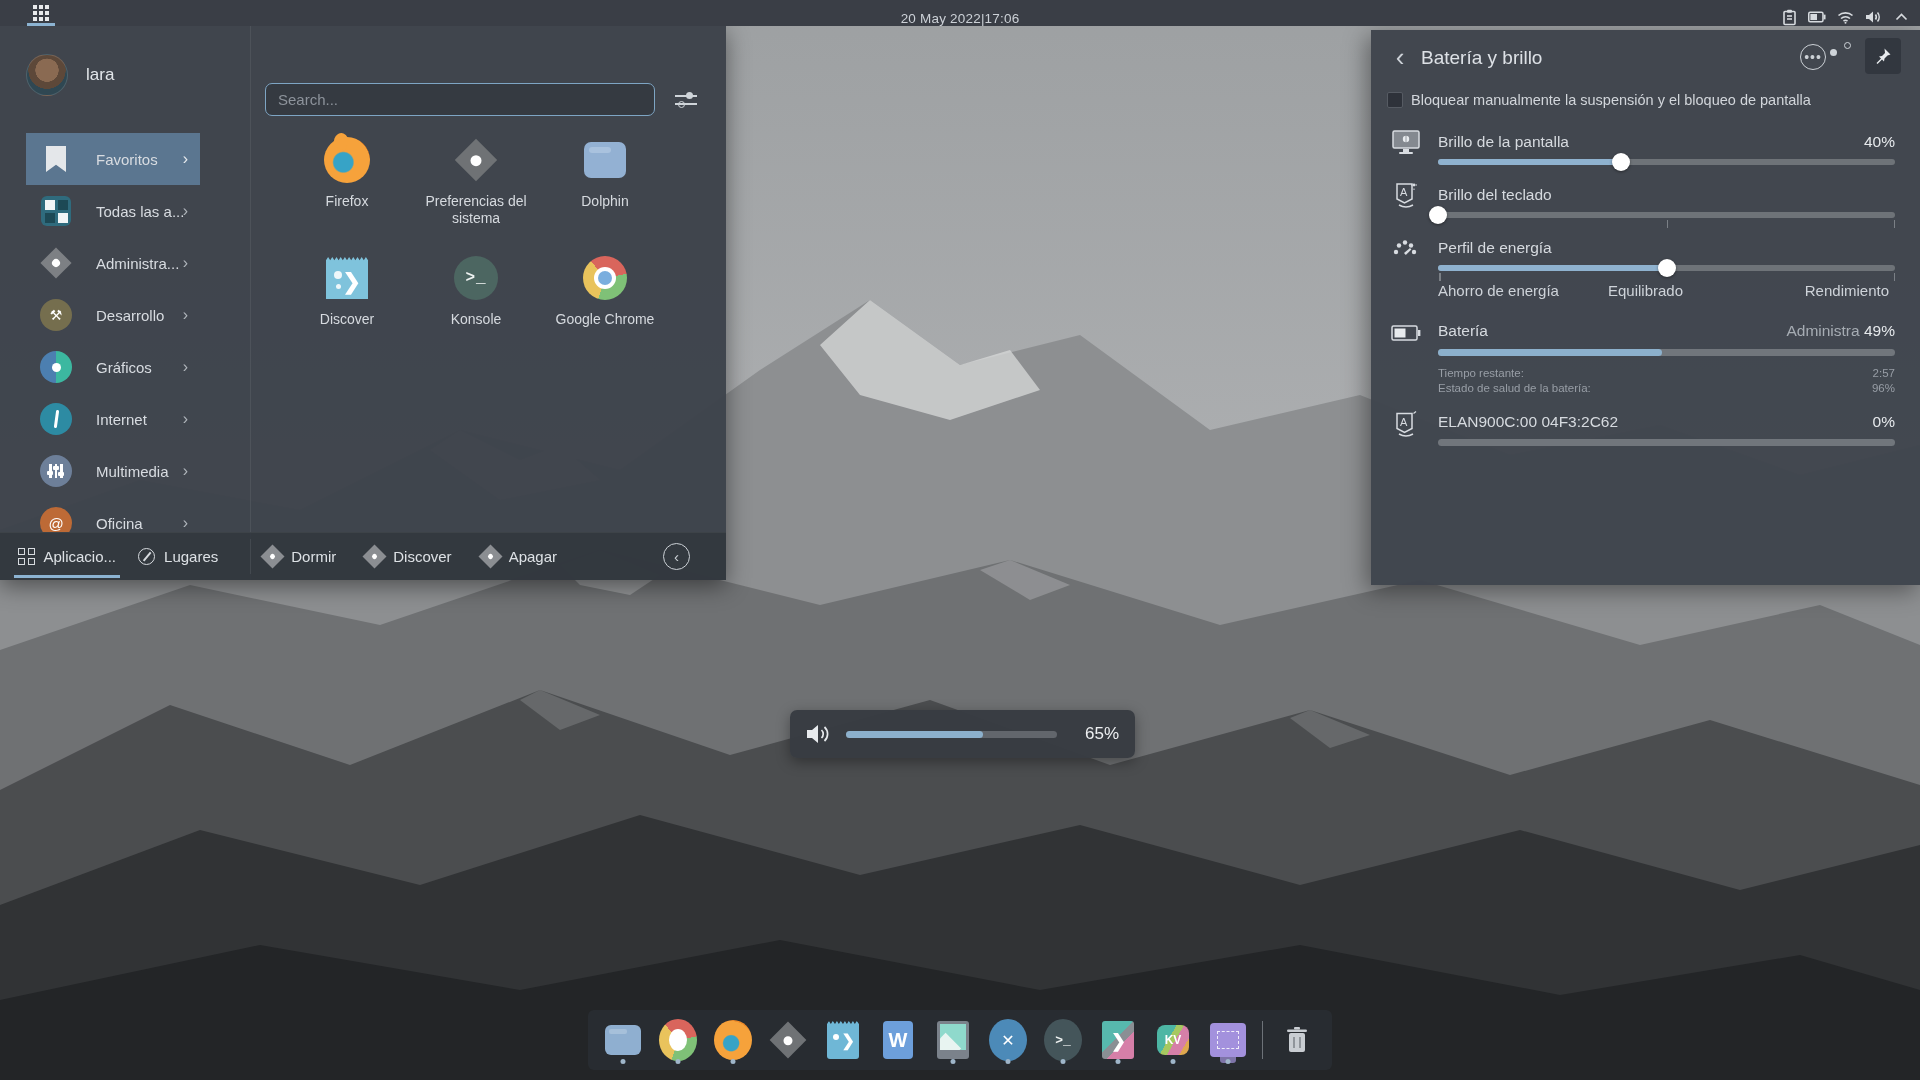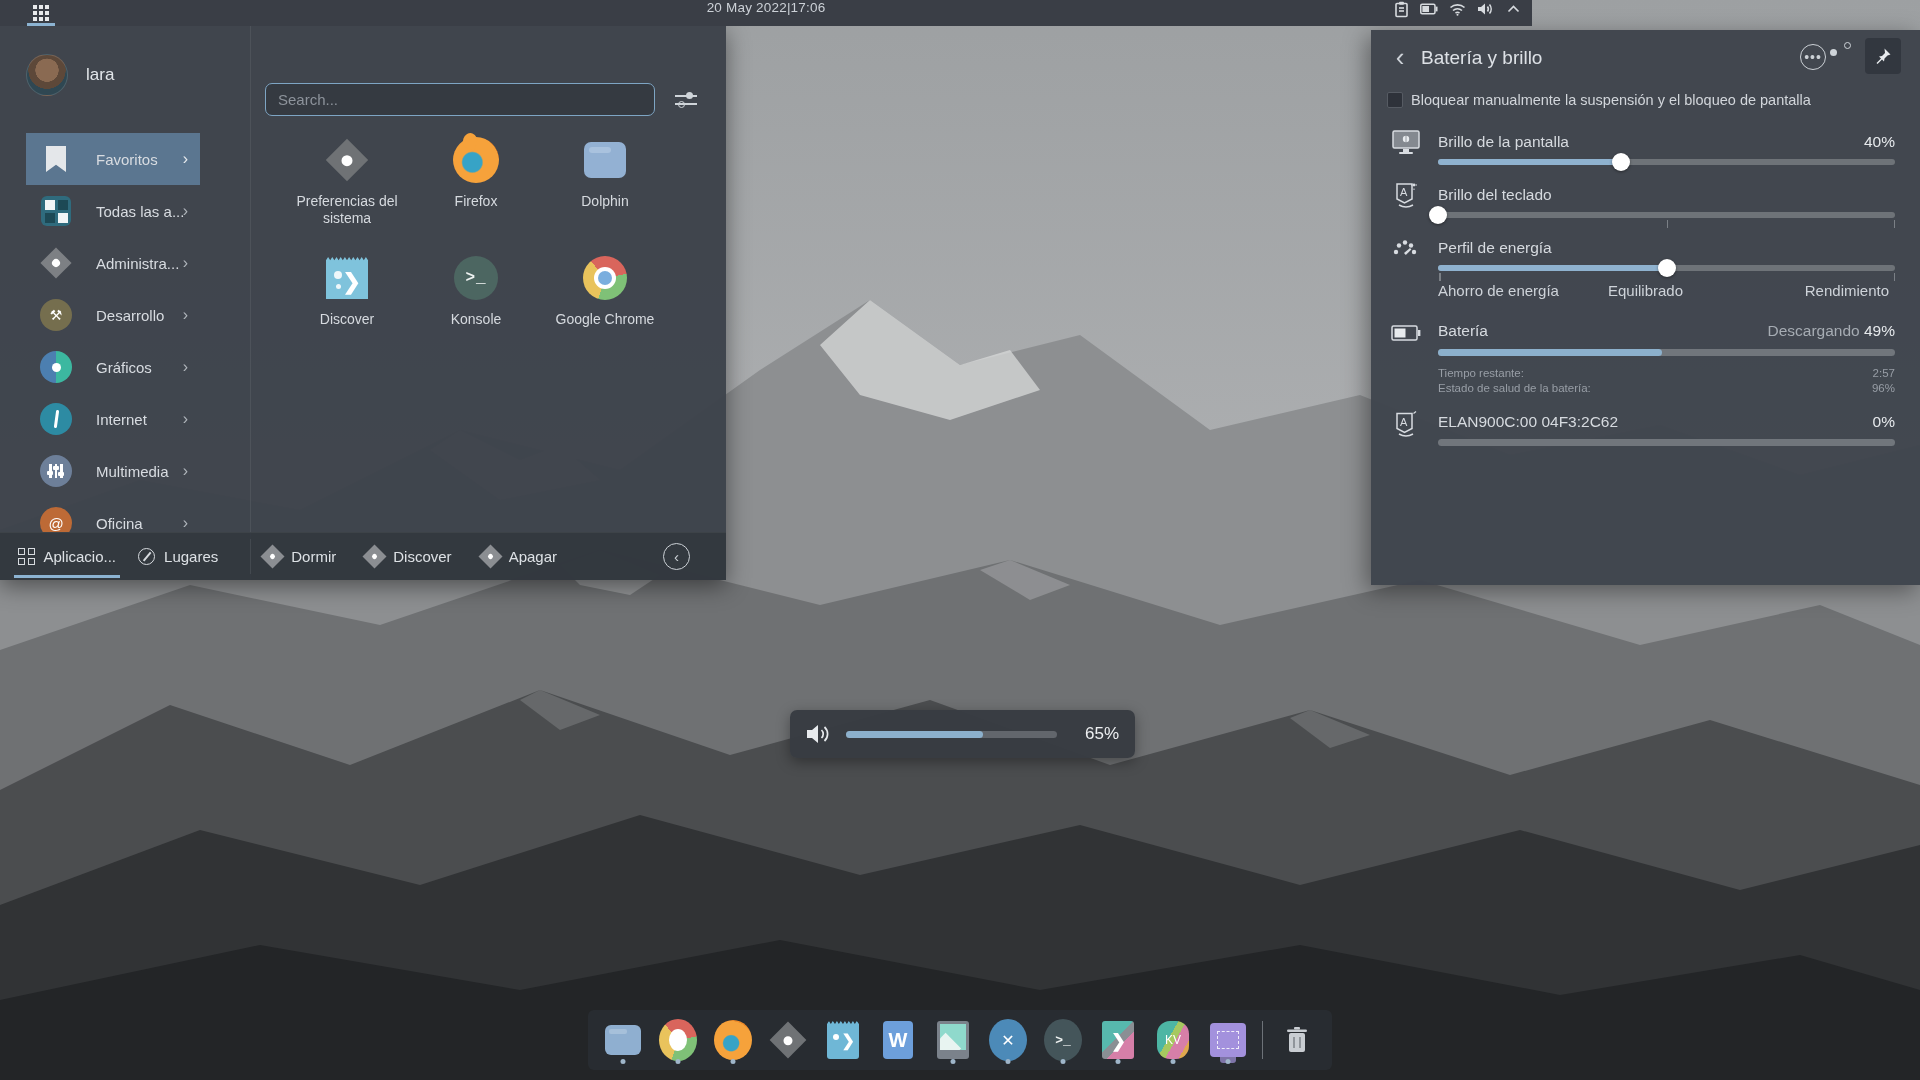--- a/index.html
+++ b/index.html
@@ -5,22 +5,22 @@
   * { margin:0; padding:0; box-sizing:border-box; }
   html,body { width:1920px; height:1080px; overflow:hidden; background:#2a2c2e;
     font-family:"Liberation Sans", sans-serif; }
   #screen { position:relative; width:1920px; height:1080px; overflow:hidden; }
 
   
   #wallpaper { position:absolute; inset:0; }
   #wallpaper svg { display:block; width:100%; height:100%; }
 
   
-  #topbar { position:absolute; left:0; top:0; width:1532px; height:26px;
-    background:rgba(56,60,68,.98); display:flex; align-items:flex-start; z-index:40;padding-left:24px; }
+  #topbar { position:absolute; left:0; top:0; width:1920px; height:26px;
+    background:rgba(56,60,68,.98); display:flex; align-items:flex-end; z-index:40;padding-left:24px; }
   #launcher-btn { position:relative; width:34px; height:26px; display:flex;
     align-items:center; justify-content:center; cursor:pointer; }
   .grid9 { display:grid; grid-template-columns:repeat(3,4px); grid-template-rows:repeat(3,4px); gap:2px; }
   .grid9 i { background:#e8eaec; }
   #launcher-btn .active-line { position:absolute; left:3px; right:3px; bottom:0; height:3px; background:#8cb3d2; }
   #clock { position:absolute; left:0; right:0; text-align:center; color:#ccd1d7; font-size:13.5px; letter-spacing:.2px; }
   #tray { margin-left:auto; display:flex; align-items:center; gap:10px; padding-right:10px; z-index:2; }
   #tray .ticon { width:18px; height:18px; display:flex; align-items:center; justify-content:center; cursor:pointer; }
   #tray svg { stroke:#d7dbdf; fill:none; stroke-width:1.6; }
 
@@ -217,21 +217,21 @@
   .d-gwen i:before { content:""; position:absolute; bottom:-6px; left:-4px; width:22px; height:18px;
     background:#e8f4f1; transform:rotate(45deg); }
   .d-vscode { width:38px; height:42px; border-radius:50%; background:#4c8ab8; color:#fff;
     display:flex; align-items:center; justify-content:center; }
   .d-konsole { width:38px; height:42px; border-radius:50%; background:#44555a; color:#eef2f1;
     display:flex; align-items:center; justify-content:center; font-family:"Liberation Mono",monospace;
     font-size:13px; font-weight:bold; }
   .d-kden { width:32px; height:38px; border-radius:3px; position:relative;
     background:linear-gradient(135deg,#57b8ad 0 45%,#8a8f94 45% 60%,#d67fa8 60%); }
   .d-kden:before { content:"❯"; position:absolute; left:9px; top:9px; color:#fff; font-size:18px; font-weight:bold; }
-  .d-kv { width:32px; height:38px; border-radius:13px; color:#fff; font-size:12px; font-weight:normal;
+  .d-kv { width:32px; height:30px; border-radius:8px; color:#fff; font-size:12px; font-weight:bold;
     display:flex; align-items:center; justify-content:center;
     background:linear-gradient(120deg,#4db6a4 0 40%,#a6c860 40% 55%,#d67fa8 55% 80%,#e0a84f 80%); }
   .d-spect { width:36px; height:34px; border-radius:4px; background:#a391dd; position:relative;
     display:flex; align-items:center; justify-content:center; }
   .d-spect i { width:22px; height:18px; border:1.8px dashed #f0edfa; }
   .d-spect:after { content:""; position:absolute; bottom:-6px; left:50%; transform:translateX(-50%);
     width:16px; height:6px; background:#7e74a8; border-radius:0 0 3px 3px; }
 </style>
 </head>
 <body>
@@ -403,31 +403,31 @@
     <div id="search-filter">
       <span class="sliders-glyph">
           <i></i>
           <b></b>
         </span>
     </div>
 
     <div id="app-grid">
       <div class="app-cell">
         <span class="aicon">
-            <span class="ic-settings-diamond">
-              <i></i>
-            </span>
-          </span>
-        <span class="alabel">Preferencias del sistema</span>
+            <span class="ic-firefox"></span>
+          </span>
+        <span class="alabel">Firefox</span>
       </div>
       <div class="app-cell">
         <span class="aicon">
-            <span class="ic-firefox"></span>
-          </span>
-        <span class="alabel">Firefox</span>
+            <span class="ic-settings-diamond">
+              <i></i>
+            </span>
+          </span>
+        <span class="alabel">Preferencias del sistema</span>
       </div>
       <div class="app-cell">
         <span class="aicon">
             <span class="ic-folder"></span>
           </span>
         <span class="alabel">Dolphin</span>
       </div>
       <div class="app-cell">
         <span class="aicon">
           <span class="ic-discover"><span class="dots"><i></i><i></i></span><span class="chv">❯</span></span>
@@ -568,21 +568,21 @@
 
     <div class="bp-icon" style="top:284px">
       <svg class="bpsvg" width="30" height="18" viewBox="0 0 30 18">
           <rect x="1" y="2" width="25" height="14" rx="1.5" stroke="#d8dce1"></rect>
           <rect x="3.5" y="4.5" width="11" height="9" fill="#e8ebee" stroke="none"></rect>
           <rect x="27" y="6" width="2.4" height="6" fill="#d8dce1" stroke="none"></rect>
         </svg>
     </div>
     <div class="bp-label" style="top:292px">Batería</div>
     <div class="bp-value" style="top:292px">
-      <span style="color:#a6acb3">Descargando</span>
+      <span style="color:#a6acb3">Administra</span>
       <span>49%</span>
     </div>
     <div class="bp-bar" style="top:319px">
       <div class="fill" style="width: 49%;"></div>
     </div>
     <div class="bp-detail" style="top:337px">
       <span>Tiempo restante:</span>
       <span>2:57</span>
     </div>
     <div class="bp-detail" style="top:352px">

